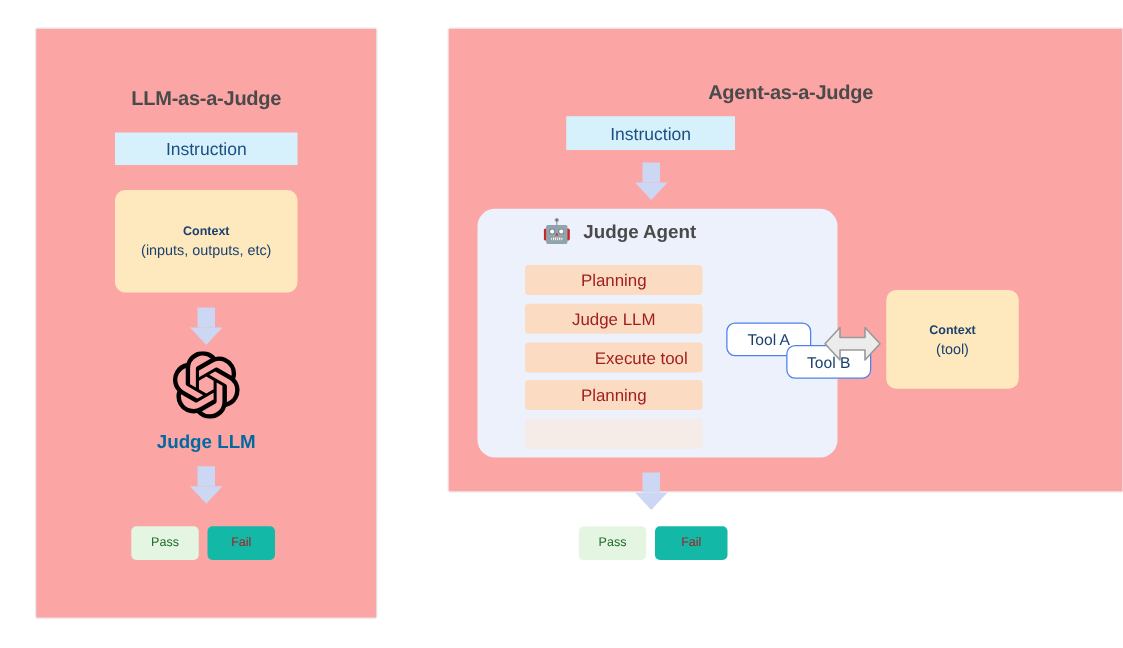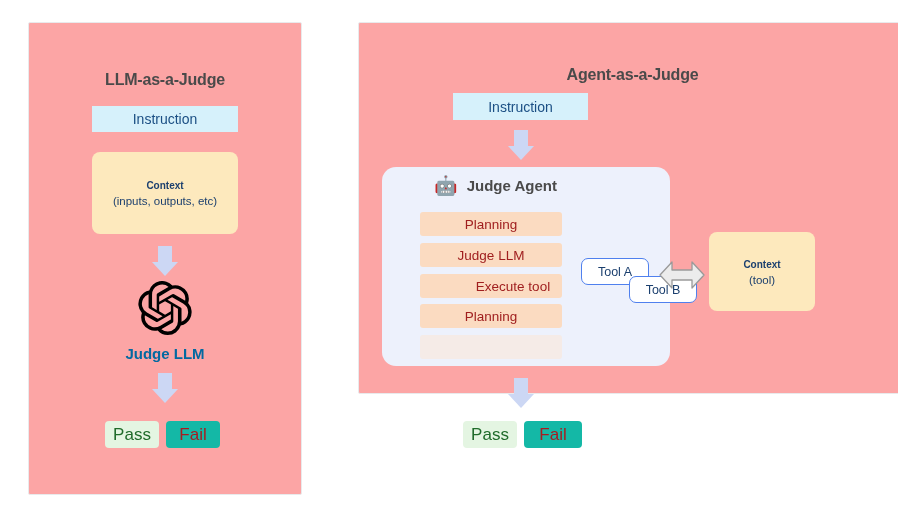--- a/index.html
+++ b/index.html
@@ -82,21 +82,21 @@
     font-weight: bold;
     color: #0369a1;
   }
 
   .verdict {
     position: absolute;
     box-sizing: border-box;
     display: flex;
     align-items: center;
     justify-content: center;
-    font-size: 17px;
+    font-size: 10px;
     border-radius: 4px;
   }
   .verdict.pass { background: #e4f5e2; color: #1f6b2a; }
   .verdict.fail { background: #14b8a6; color: #a61c22; }
 
   
   #agent-box {
     position: absolute;
     left: 382px; top: 167px;
     width: 288px; height: 199px;

